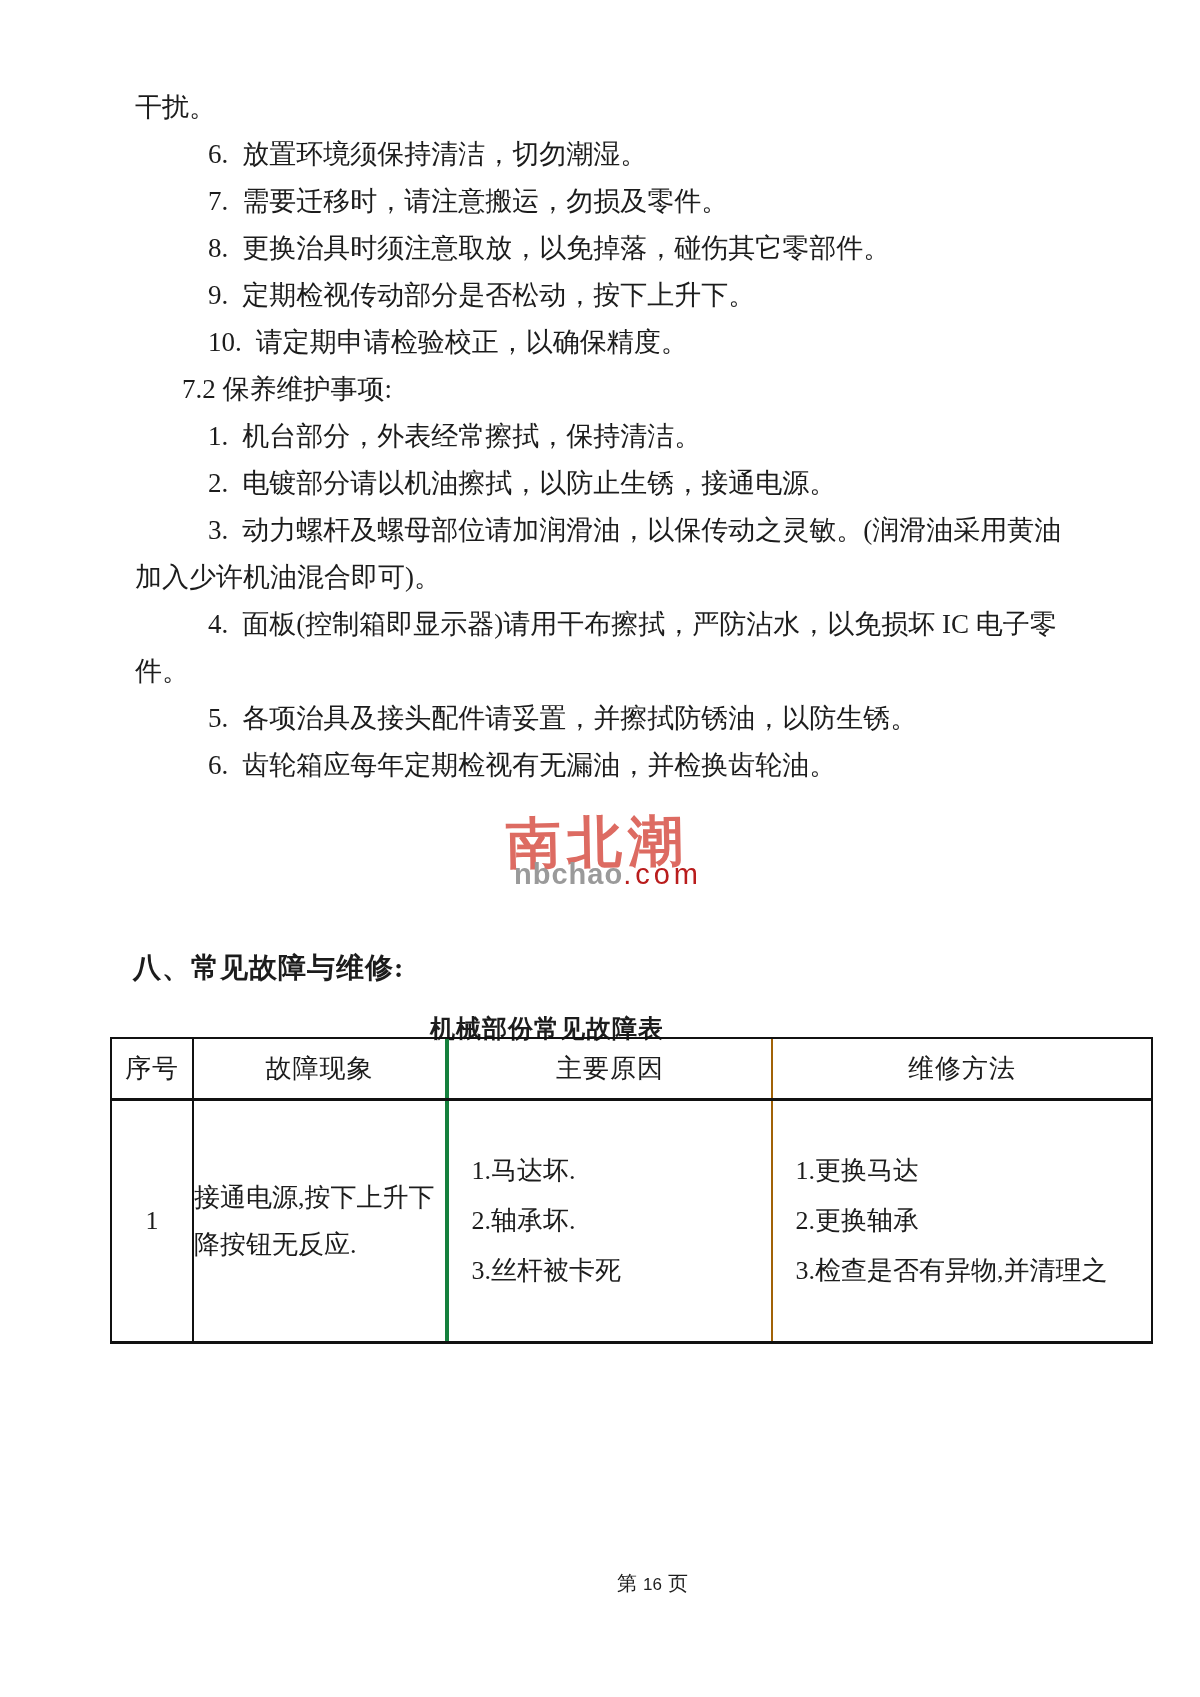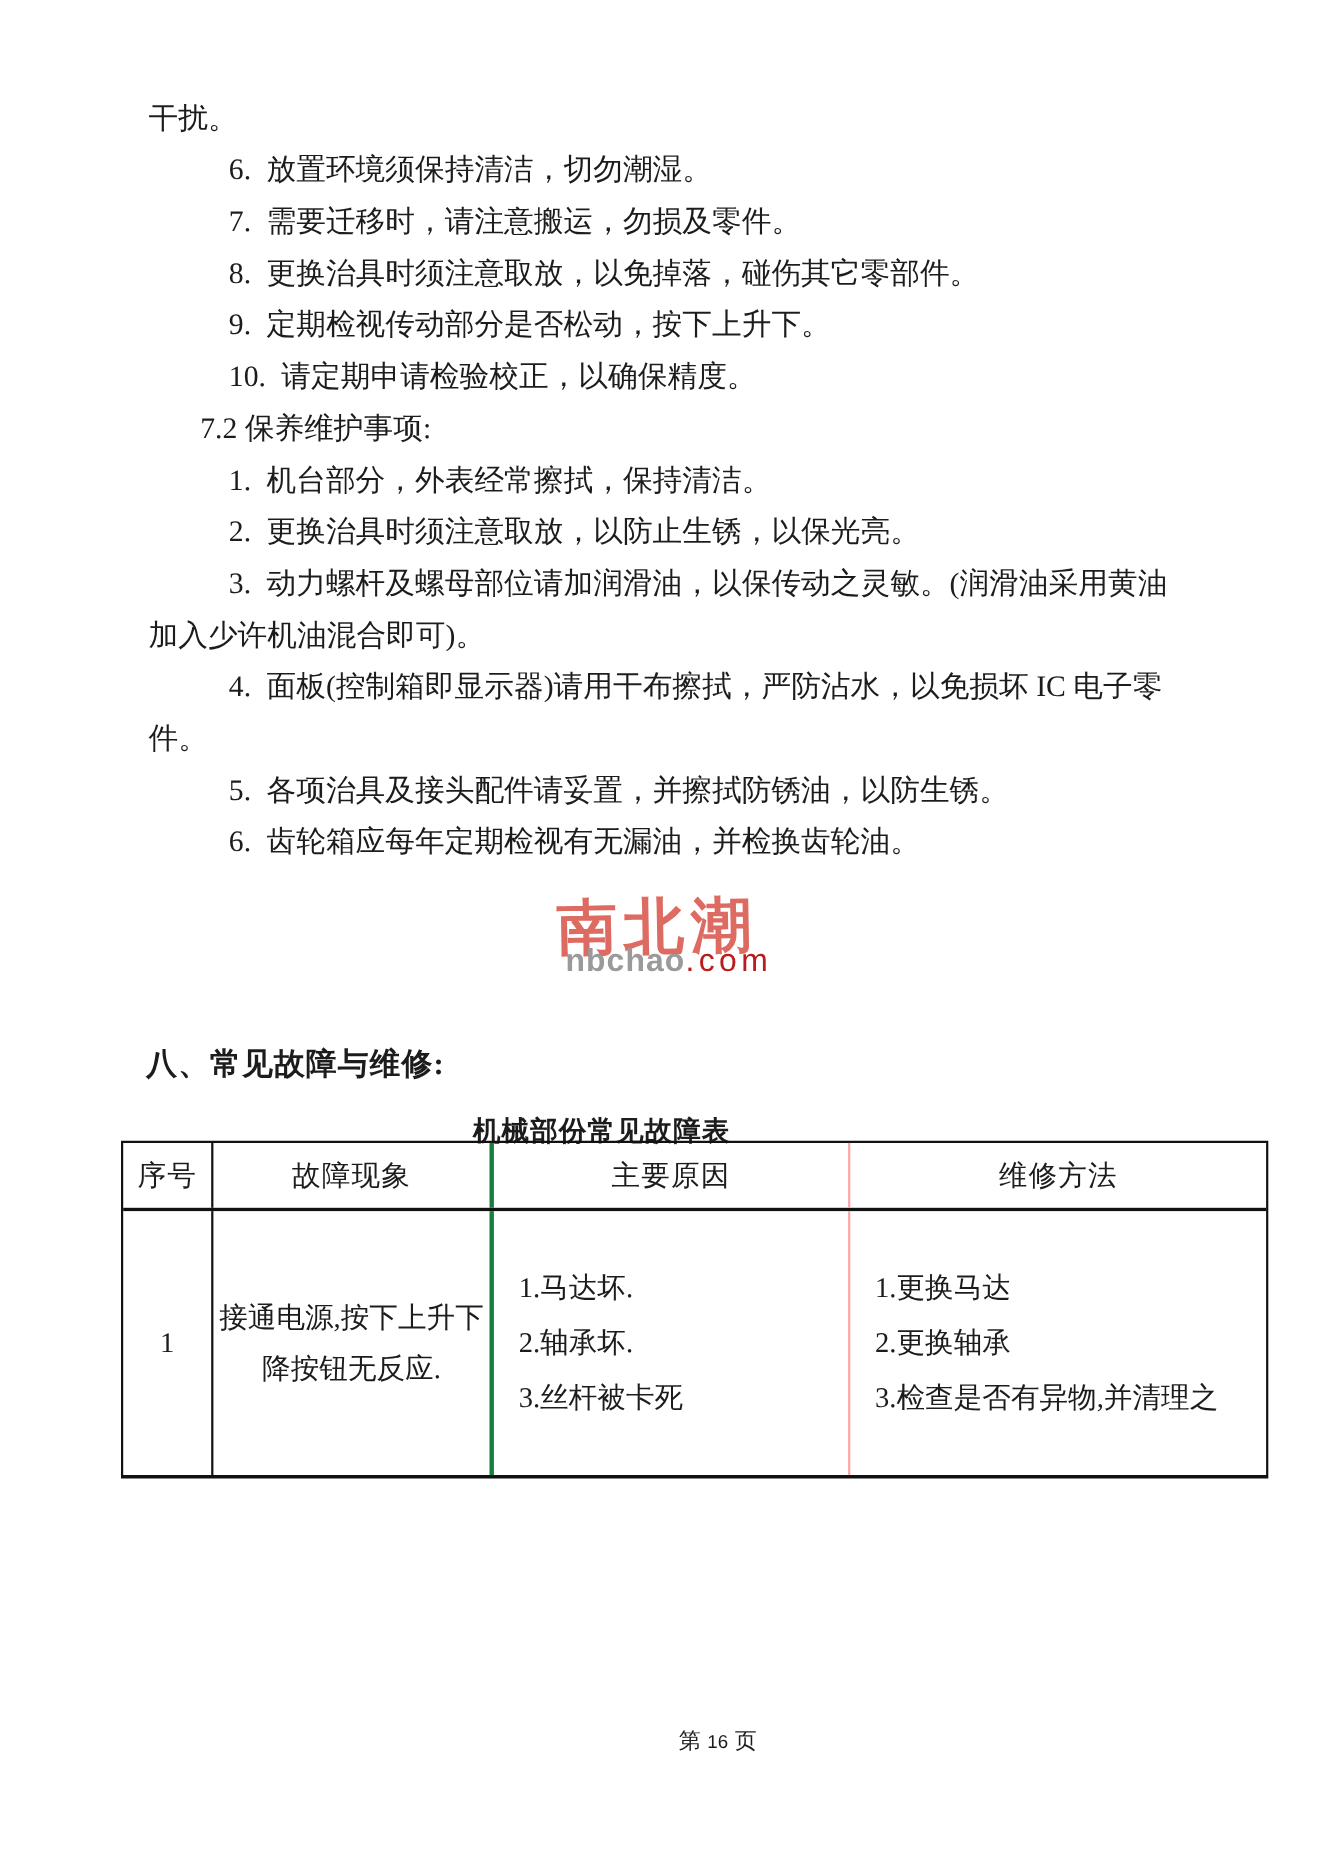--- a/index.html
+++ b/index.html
@@ -55,26 +55,26 @@
     width:1043px;box-sizing:border-box;
     border:2px solid #111;border-bottom-width:3px;
     font-size:26px;
   }
   .frow{display:flex;}
   .frow.head{height:59px;border-bottom:3px solid #111;}
   .frow.body{height:240px;}
   .fcell{box-sizing:border-box;text-align:right;}
   .fcell.c1{width:82px;border-right:2px solid #111;}
   .fcell.c2{width:255px;border-right:4px solid #15803d;}
-  .fcell.c3{width:324px;border-right:2px solid #fca5a5;}
+  .fcell.c3{width:324px;border-right:2px solid #a16207;}
   .fcell.c4{width:378px;}
   .head .fcell{display:flex;align-items:center;justify-content:center;letter-spacing:1px;}
   .body .c1{display:flex;align-items:center;justify-content:center;}
   .body .c2{
-    display:flex;flex-direction:column;align-items:center;justify-content:center;
+    display:flex;flex-direction:column;align-items:flex-start;justify-content:center;
     text-align:center;line-height:47px;white-space:nowrap;
   }
   .body .c3,.body .c4{
     display:flex;flex-direction:column;justify-content:center;
     padding-left:8px;
   }
   .cell-li{display:flex;line-height:28px;margin:11px 0;white-space:nowrap;}
   .cell-li .n{display:inline-block;width:34px;flex:0 0 34px;}
   
   .footer{
@@ -96,21 +96,21 @@
 
   <div class="line item" style="top:139px"><span class="num">6.</span><span>放置环境须保持清洁，切勿潮湿。</span></div>
   <div class="line item" style="top:186px"><span class="num">7.</span><span>需要迁移时，请注意搬运，勿损及零件。</span></div>
   <div class="line item" style="top:233px"><span class="num">8.</span><span>更换治具时须注意取放，以免掉落，碰伤其它零部件。</span></div>
   <div class="line item" style="top:280px"><span class="num">9.</span><span>定期检视传动部分是否松动，按下上升下。</span></div>
   <div class="line item" style="top:327px"><span class="num">10.</span><span>请定期申请检验校正，以确保精度。</span></div>
 
   <div class="line sub" style="top:374px"><span>7.2 保养维护事项:</span></div>
 
   <div class="line item" style="top:421px"><span class="num">1.</span><span>机台部分，外表经常擦拭，保持清洁。</span></div>
-  <div class="line item" style="top:468px"><span class="num">2.</span><span>更换治具时须注意取放，以防止生锈，以保光亮。</span></div>
+  <div class="line item" style="top:468px"><span class="num">2.</span><span>电镀部分请以机油擦拭，以防止生锈，接通电源。</span></div>
   <div class="line item" style="top:515px"><span class="num">3.</span><span>动力螺杆及螺母部位请加润滑油，以保传动之灵敏。(润滑油采用黄油</span></div>
   <div class="line flush" style="top:562px"><span>加入少许机油混合即可)。</span></div>
   <div class="line item" style="top:609px"><span class="num">4.</span><span>面板(控制箱即显示器)请用干布擦拭，严防沾水，以免损坏 IC 电子零</span></div>
   <div class="line flush" style="top:656px"><span>件。</span></div>
   <div class="line item" style="top:703px"><span class="num">5.</span><span>各项治具及接头配件请妥置，并擦拭防锈油，以防生锈。</span></div>
   <div class="line item" style="top:750px"><span class="num">6.</span><span>齿轮箱应每年定期检视有无漏油，并检换齿轮油。</span></div>
 
   <div class="wm-brand">南北潮</div>
   <div class="wm-domain"><span class="d1">nbchao</span><span class="d2">.com</span></div>
 

